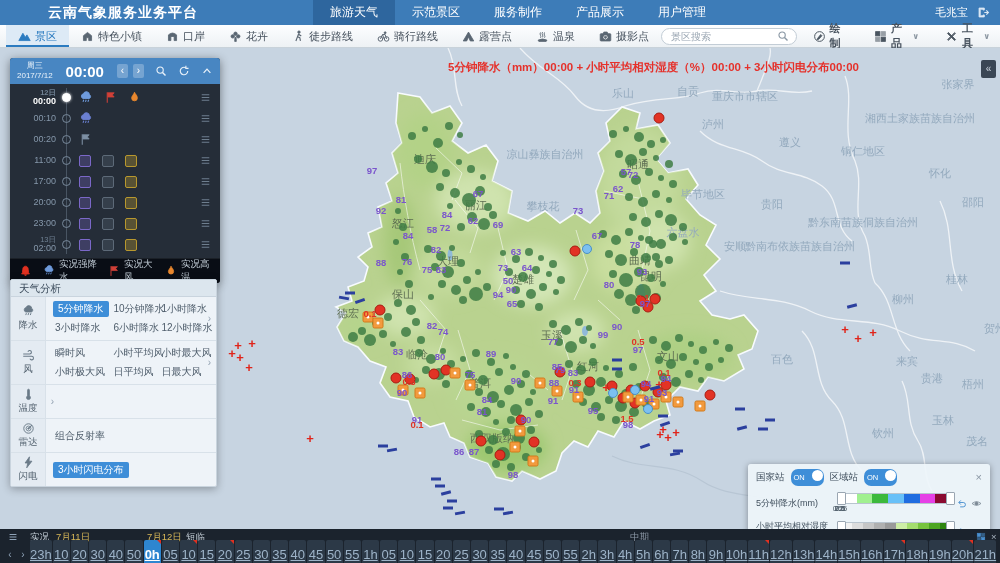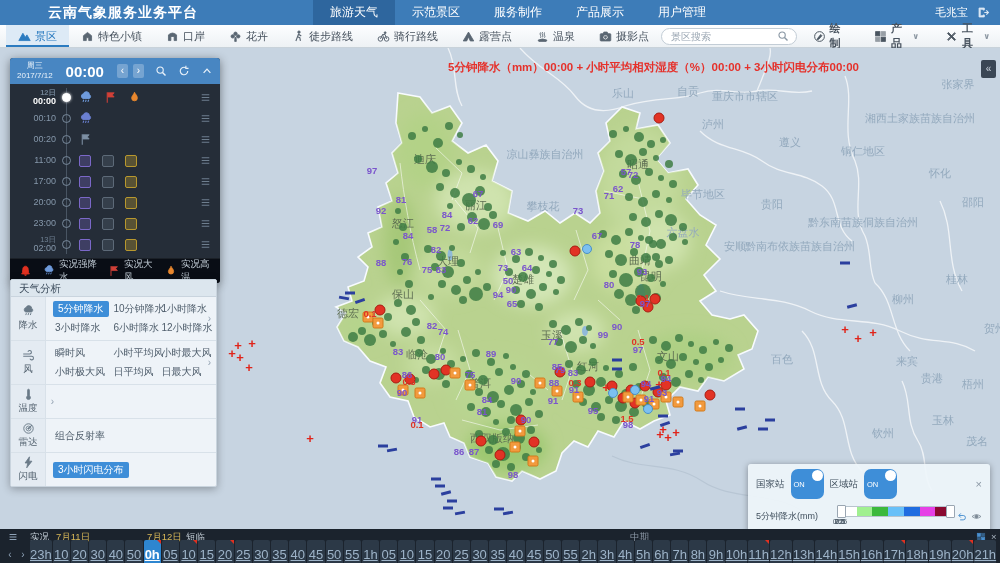--- a/index.html
+++ b/index.html
@@ -86,21 +86,21 @@
     padding:3px 0;gap:1px;color:#52616e;border-right:1px solid #d8e1e9;font-size:9.5px;}
   .ap-opts{flex:1;display:grid;grid-template-columns:39% 32% 29%;align-content:center;row-gap:3px;padding:4px 0 4px 7px;}
   .ap-opt{white-space:nowrap;overflow:hidden;cursor:pointer;justify-self:start;padding:1px 2px;}
   .ap-opt.sel{background:#3e8ed8;color:#fff;border-radius:2px;padding:1px 5px;}
   .ap-more{width:13px;display:flex;align-items:center;justify-content:center;color:#93a3b2;font-size:10px;cursor:pointer;}
 
   
   .legend{position:absolute;right:10px;top:416px;width:226px;background:rgba(238,245,250,.93);
     border-radius:3px;box-shadow:0 1px 6px rgba(0,0,0,.35);padding:5px 8px 8px;font-size:9.5px;color:#41505e;margin-left:41px;}
   .lp-top{display:flex;align-items:center;gap:6px;}
-  .toggle{display:inline-flex;align-items:center;width:27px;height:30px;background:#3e8ed8;border-radius:7px;
+  .toggle{display:inline-flex;align-items:center;width:27px;height:17px;background:#3e8ed8;border-radius:7px;
     color:#fff;font-size:7.5px;padding:0 3px;position:relative;cursor:pointer;}
   .toggle::after{content:"";position:absolute;right:1px;top:1px;width:11px;height:11px;border-radius:50%;background:#fff;}
   .lp-close{margin-left:auto;color:#8a97a4;font-size:11px;cursor:pointer;line-height:1;}
   .scale-row{display:flex;align-items:center;gap:4px;margin-top:7px;}
   .scale-label{width:80px;flex-shrink:0;font-size:9px;}
   .barwrap{flex:1;position:relative;height:20px;}
   .segbar{display:flex;height:9px;border:1px solid #b8c4ce;border-radius:1px;overflow:hidden;}
   .segbar span{flex:1;}
   .ticks{position:relative;height:9px;font-size:7.5px;color:#55636f;}
   .ticks i{position:absolute;top:0;transform:translateX(-50%);font-style:normal;}

